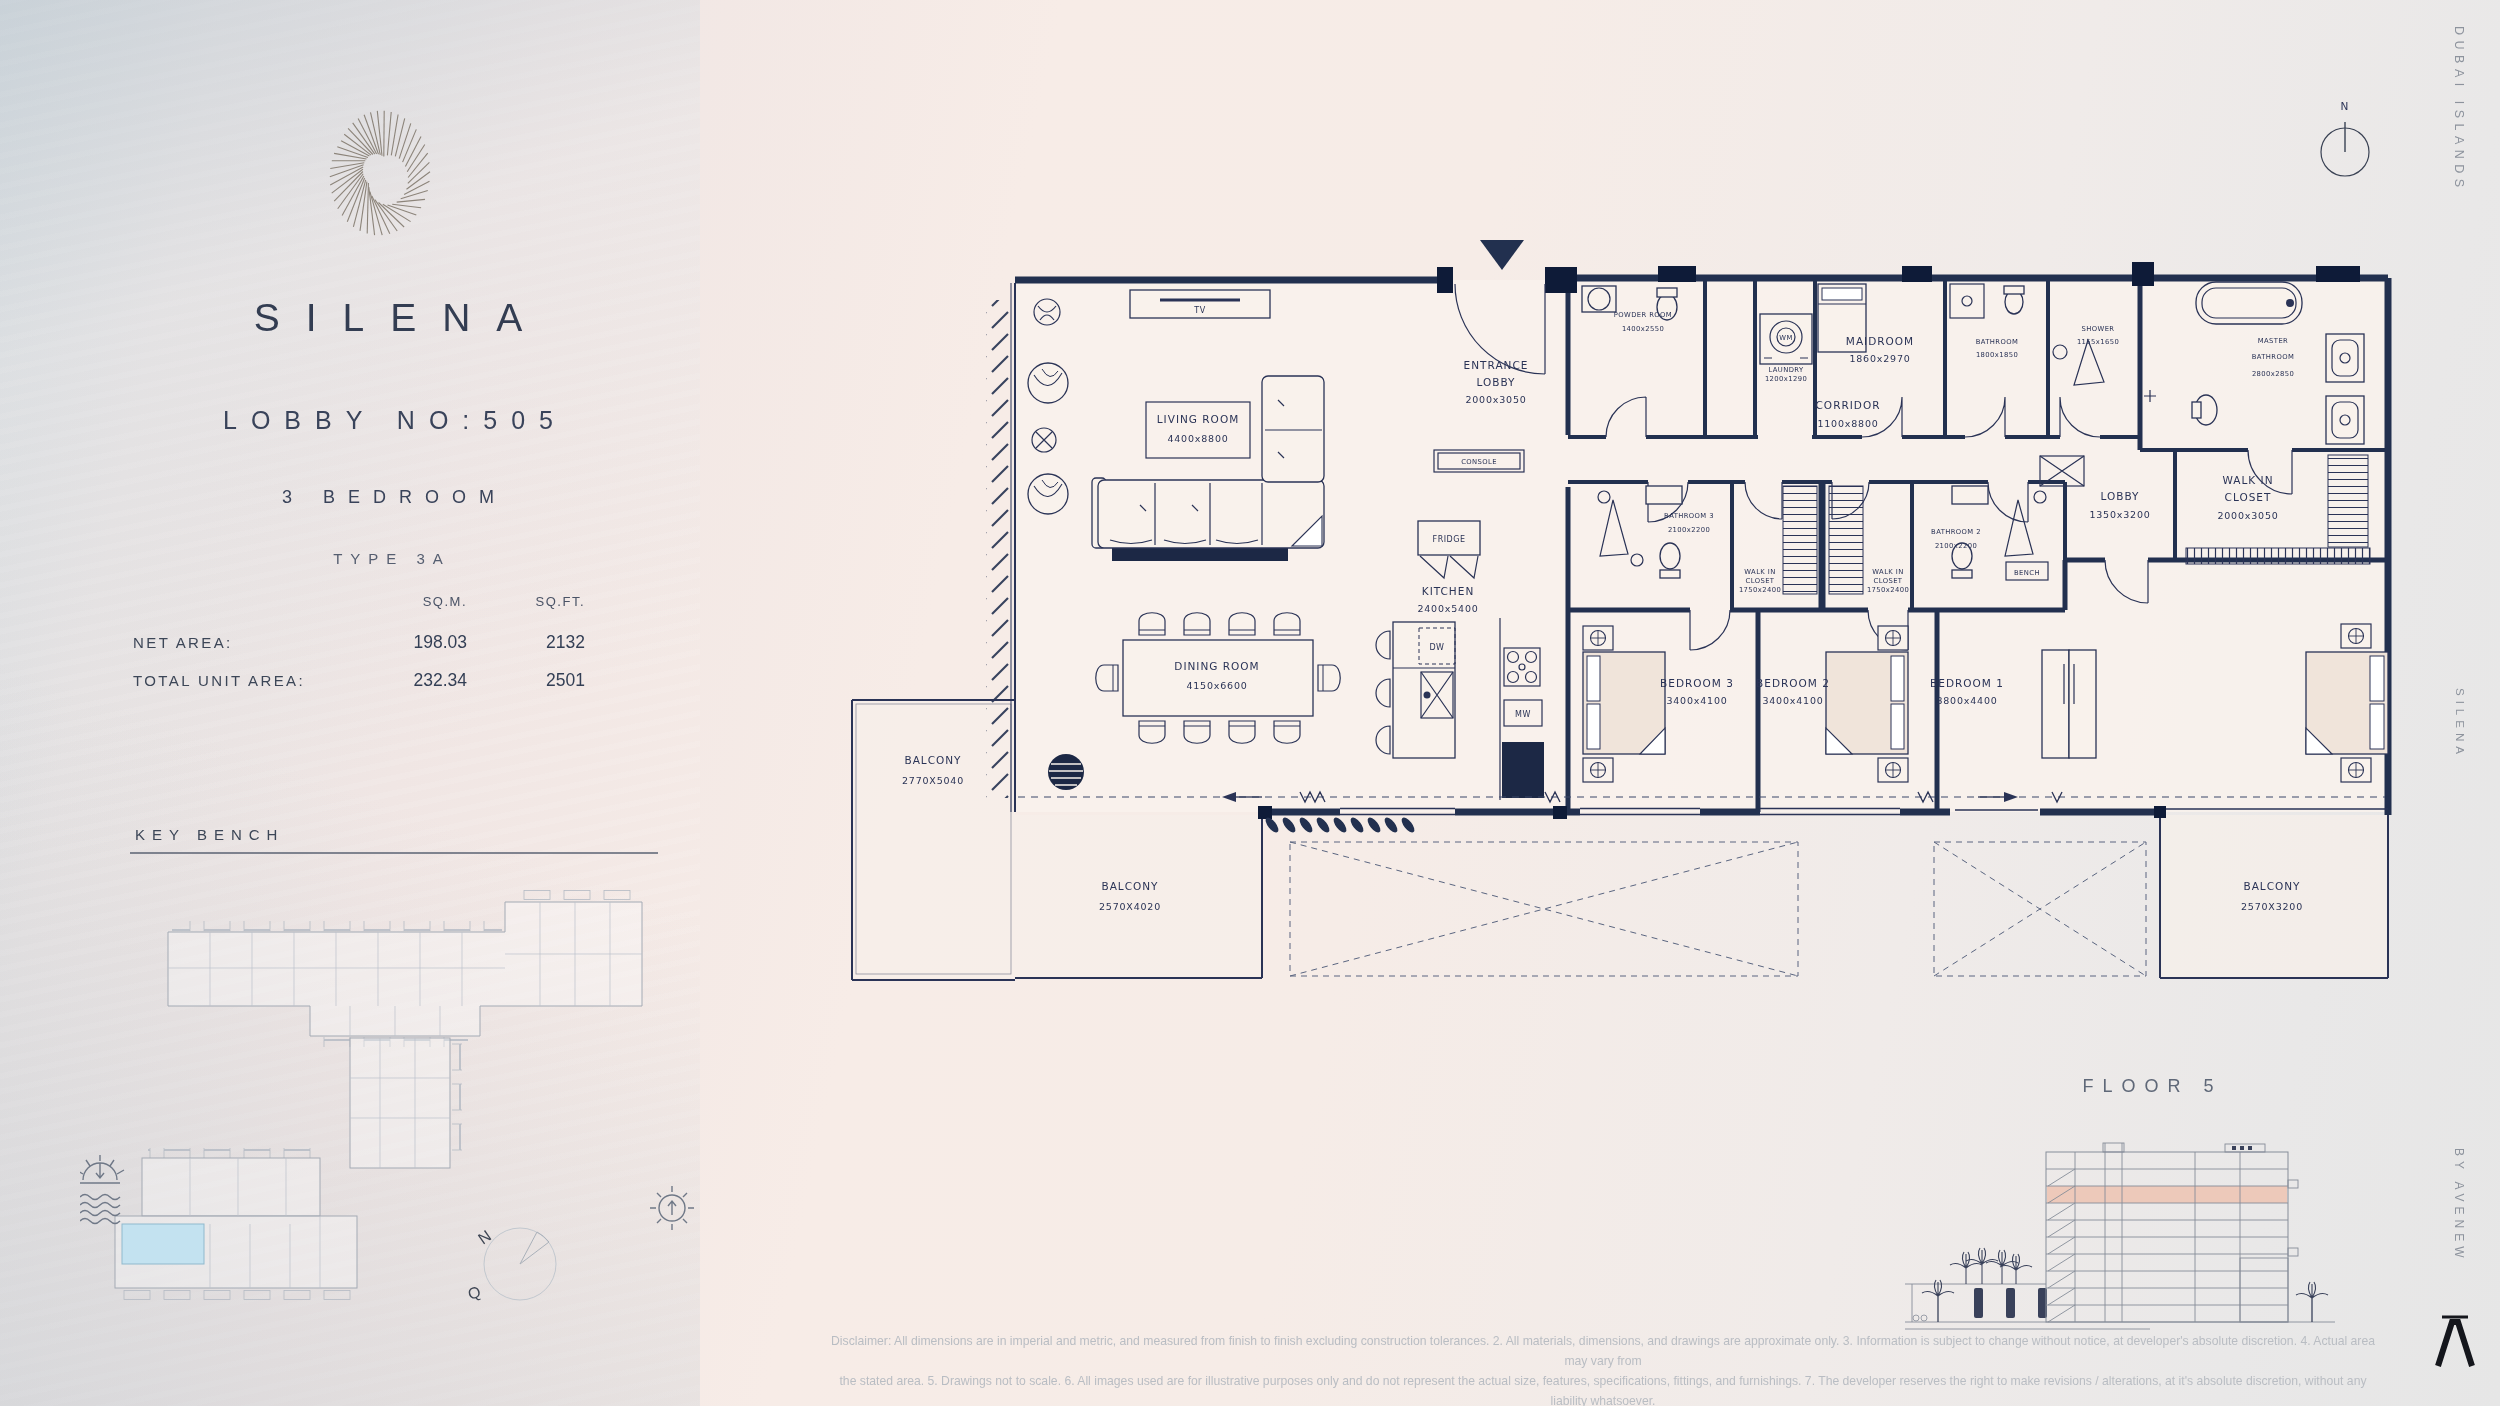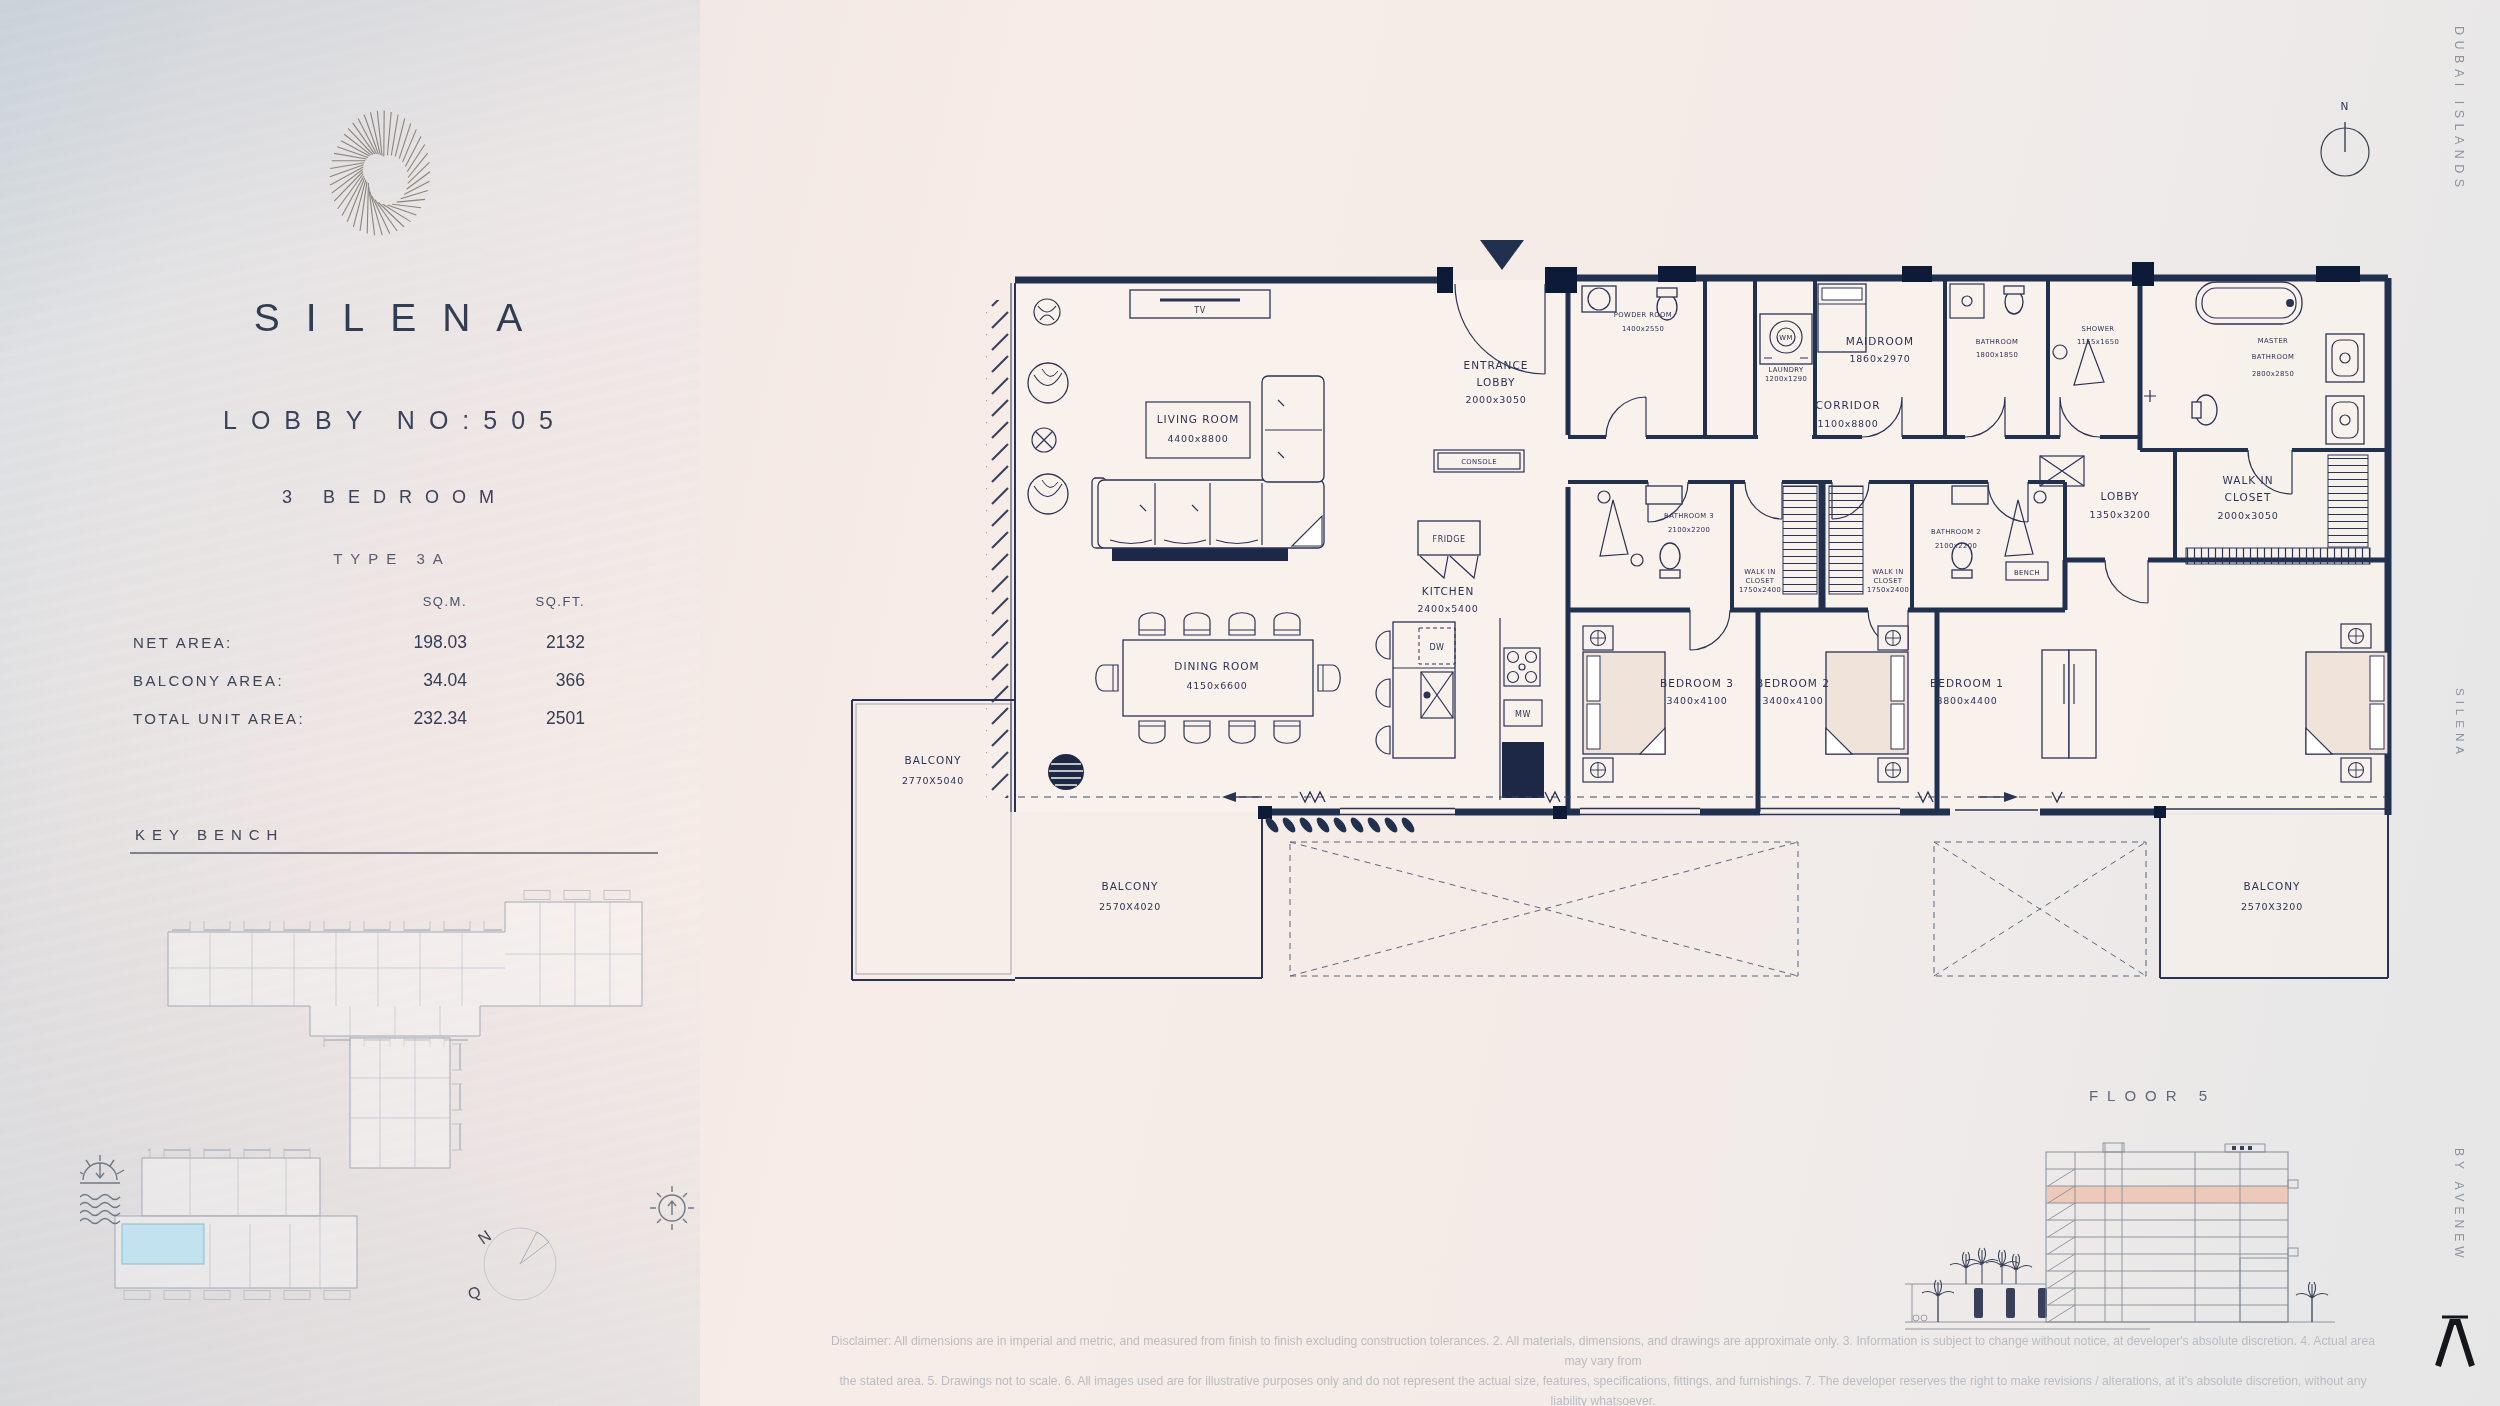--- a/index.html
+++ b/index.html
@@ -19,21 +19,21 @@
   .area-row{display:grid;grid-template-columns:1fr 112px 118px;align-items:baseline;height:38px;}
   .area-row .lbl{font-size:15px;letter-spacing:2.4px;color:#3c4657;}
   .area-row .num{font-size:17.5px;text-align:right;color:#333f55;}
   .area-row .hdr{font-size:13px;letter-spacing:1.5px;text-align:right;color:#4a5366;}
   .keyplan-title{left:135px;top:826px;font-size:15px;letter-spacing:7px;color:#3c4657;}
   .keyplan-line{left:130px;top:852px;width:528px;height:0;border-top:2px solid rgba(90,98,114,.75);}
   .vtext{writing-mode:vertical-rl;color:#8d939d;}
   .vt-top{left:2452px;top:26px;font-size:12.5px;letter-spacing:5.5px;}
   .vt-mid{left:2454px;top:688px;font-size:11.5px;letter-spacing:5px;}
   .vt-bot{left:2452px;top:1148px;font-size:12px;letter-spacing:5px;}
-  .floor-label{left:2053px;top:1076px;width:190px;text-align:center;font-size:15px;letter-spacing:9px;text-indent:9px;color:#5f6878;margin-top:11px;}
+  .floor-label{left:2053px;top:1076px;width:190px;text-align:center;font-size:18px;letter-spacing:9px;text-indent:9px;color:#5f6878;}
   .disclaimer{left:820px;top:1331px;width:1566px;text-align:center;font-size:12.2px;line-height:20px;color:#b9bdc3;}
   
   svg{display:block;}
   .w7{stroke:#22304f;stroke-width:7;fill:none;}
   .w5{stroke:#22304f;stroke-width:5;fill:none;}
   .w4{stroke:#22304f;stroke-width:4;fill:none;}
   .thin{stroke:#2a3356;stroke-width:1.3;fill:none;}
   .thin2{stroke:#2a3356;stroke-width:2;fill:none;}
   .fur{stroke:#2a3356;stroke-width:1.3;fill:#f9f2ec;}
   .furn{stroke:#2a3356;stroke-width:1.2;fill:none;}
@@ -115,25 +115,20 @@
         <div class="lbl"></div>
         <div class="hdr">SQ.M.</div>
         <div class="hdr">SQ.FT.</div>
       </div>
       <div class="area-row">
         <div class="lbl">NET AREA:</div>
         <div class="num">198.03</div>
         <div class="num">2132</div>
       </div>
       <div class="area-row">
-        <div class="lbl">BALCONY AREA:</div>
-        <div class="num">34.04</div>
-        <div class="num">366</div>
-      </div>
-      <div class="area-row">
         <div class="lbl">TOTAL UNIT AREA:</div>
         <div class="num">232.34</div>
         <div class="num">2501</div>
       </div>
     </div>
 
     <div class="abs keyplan-title">KEY BENCH</div>
     <div class="abs keyplan-line"></div>
 
     <svg class="abs" style="left:80px;top:880px;" width="620" height="470" viewBox="80 880 620 470">

